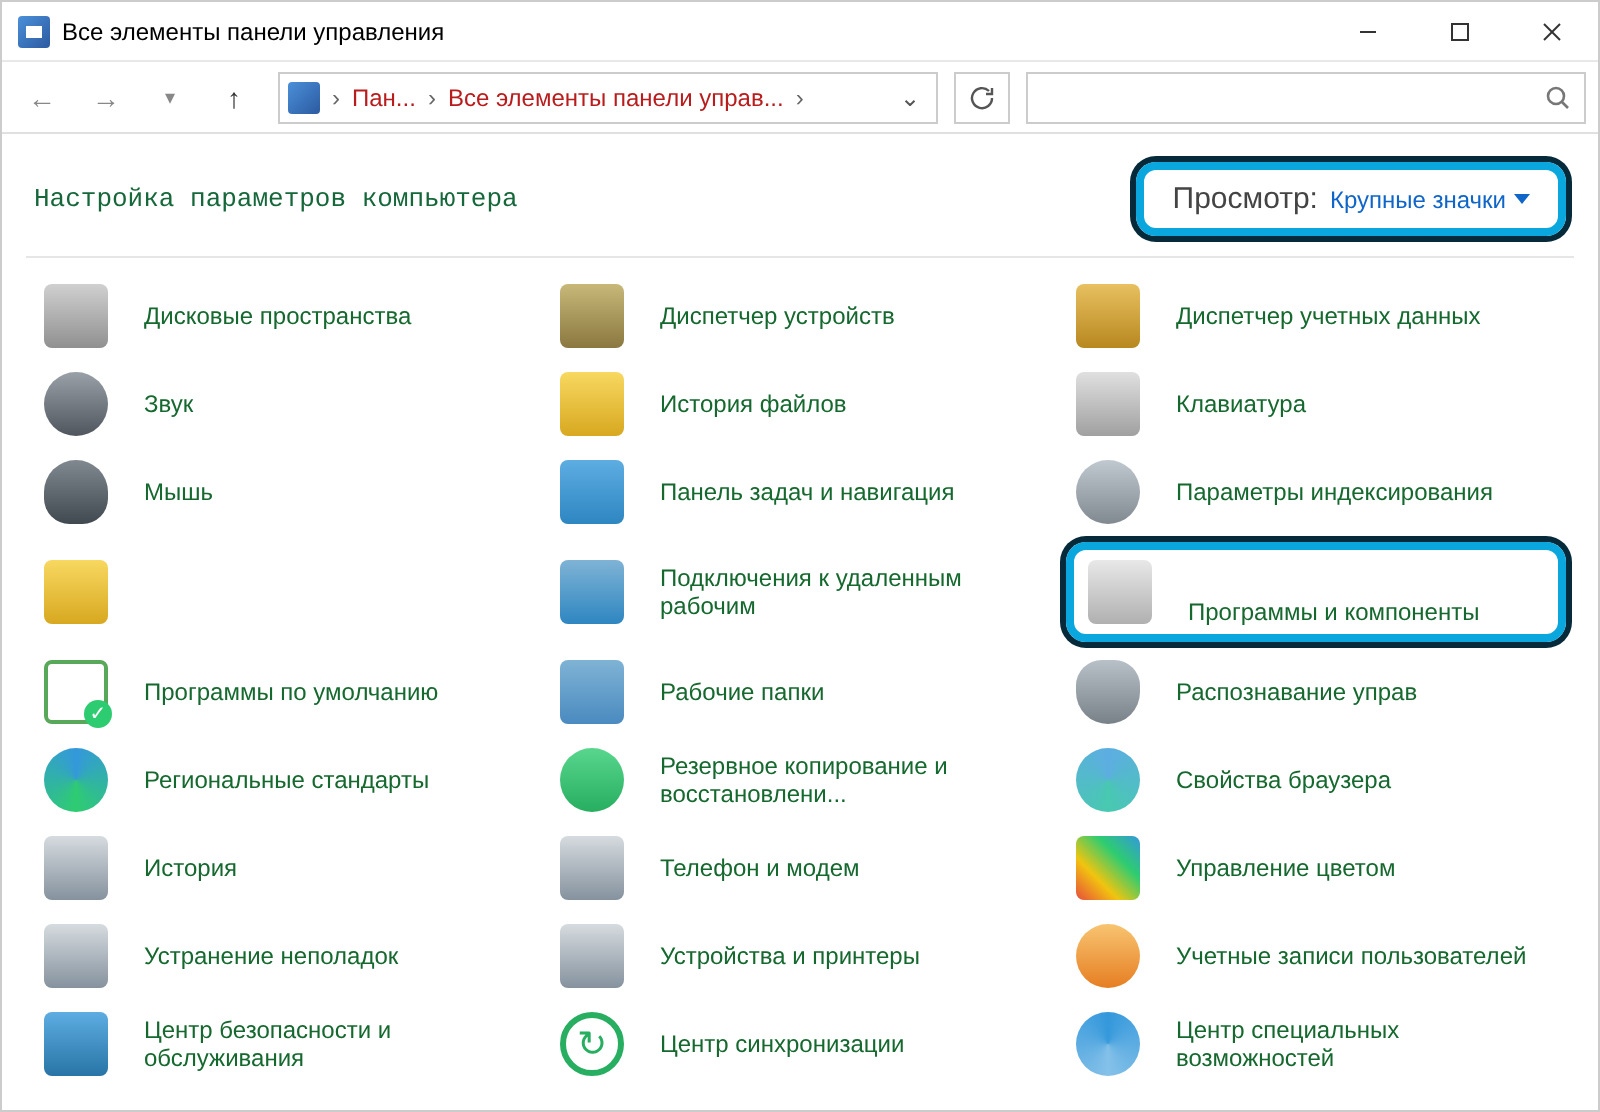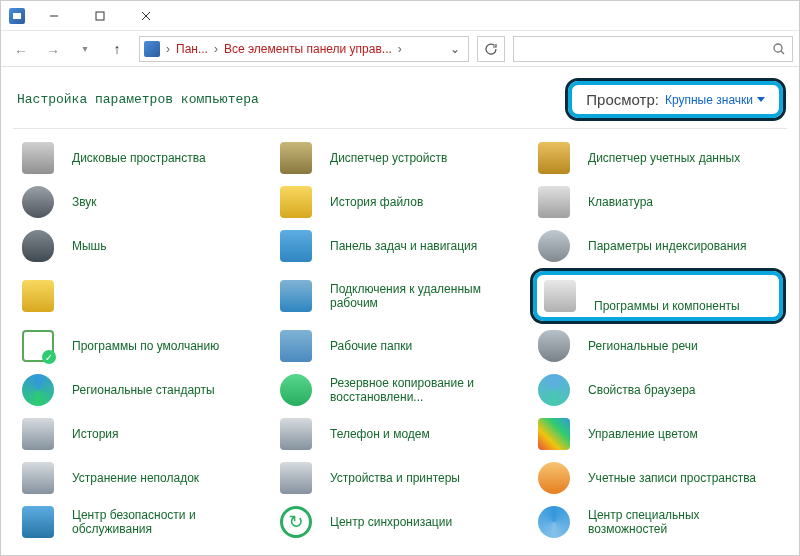--- a/index.html
+++ b/index.html
@@ -64,20 +64,21 @@
 .ic-sync { background: #fff; border:3px solid #27ae60; border-radius:50%; position:relative; }
 .ic-sync::after { content:"↻"; color:#27ae60; font-size:18px; position:absolute; inset:0; display:flex; align-items:center; justify-content:center; }
 .ic-access { background: conic-gradient(#3498db,#85c1e9,#3498db); border-radius:50%; }
 svg { display:block; }
 </style>
 </head>
 <body>
 
 <div class="titlebar">
   <span class="app-icon"></span>
+  <span class="title">Все элементы панели управления</span>
   <div class="win-btns">
     <div class="win-btn">
         <svg width="10" height="10">
           <line x1="1" y1="5" x2="9" y2="5" stroke="currentColor" stroke-width="1"></line>
         </svg>
       </div>
     <div class="win-btn">
         <svg width="10" height="10">
           <rect x="1" y="1" width="8" height="8" fill="none" stroke="currentColor" stroke-width="1"></rect>
         </svg>
@@ -213,21 +214,21 @@
     <div class="item">
       <div class="icon">
         <div class="ic ic-work"></div>
       </div>
       <div class="label">Рабочие папки</div>
     </div>
     <div class="item">
       <div class="icon">
         <div class="ic ic-speech"></div>
       </div>
-      <div class="label">Региональные речи</div>
+      <div class="label">Распознавание управ</div>
     </div>
     <div class="item">
       <div class="icon">
         <div class="ic ic-region"></div>
       </div>
       <div class="label">Региональные стандарты</div>
     </div>
     <div class="item">
       <div class="icon">
         <div class="ic ic-backup"></div>
@@ -267,21 +268,21 @@
     <div class="item">
       <div class="icon">
         <div class="ic ic-printer"></div>
       </div>
       <div class="label">Устройства и принтеры</div>
     </div>
     <div class="item">
       <div class="icon">
         <div class="ic ic-users"></div>
       </div>
-      <div class="label">Учетные записи пространства</div>
+      <div class="label">Учетные записи пользователей</div>
     </div>
     <div class="item">
       <div class="icon">
         <div class="ic ic-security"></div>
       </div>
       <div class="label">Центр безопасности и обслуживания</div>
     </div>
     <div class="item">
       <div class="icon">
         <div class="ic ic-sync"></div>

